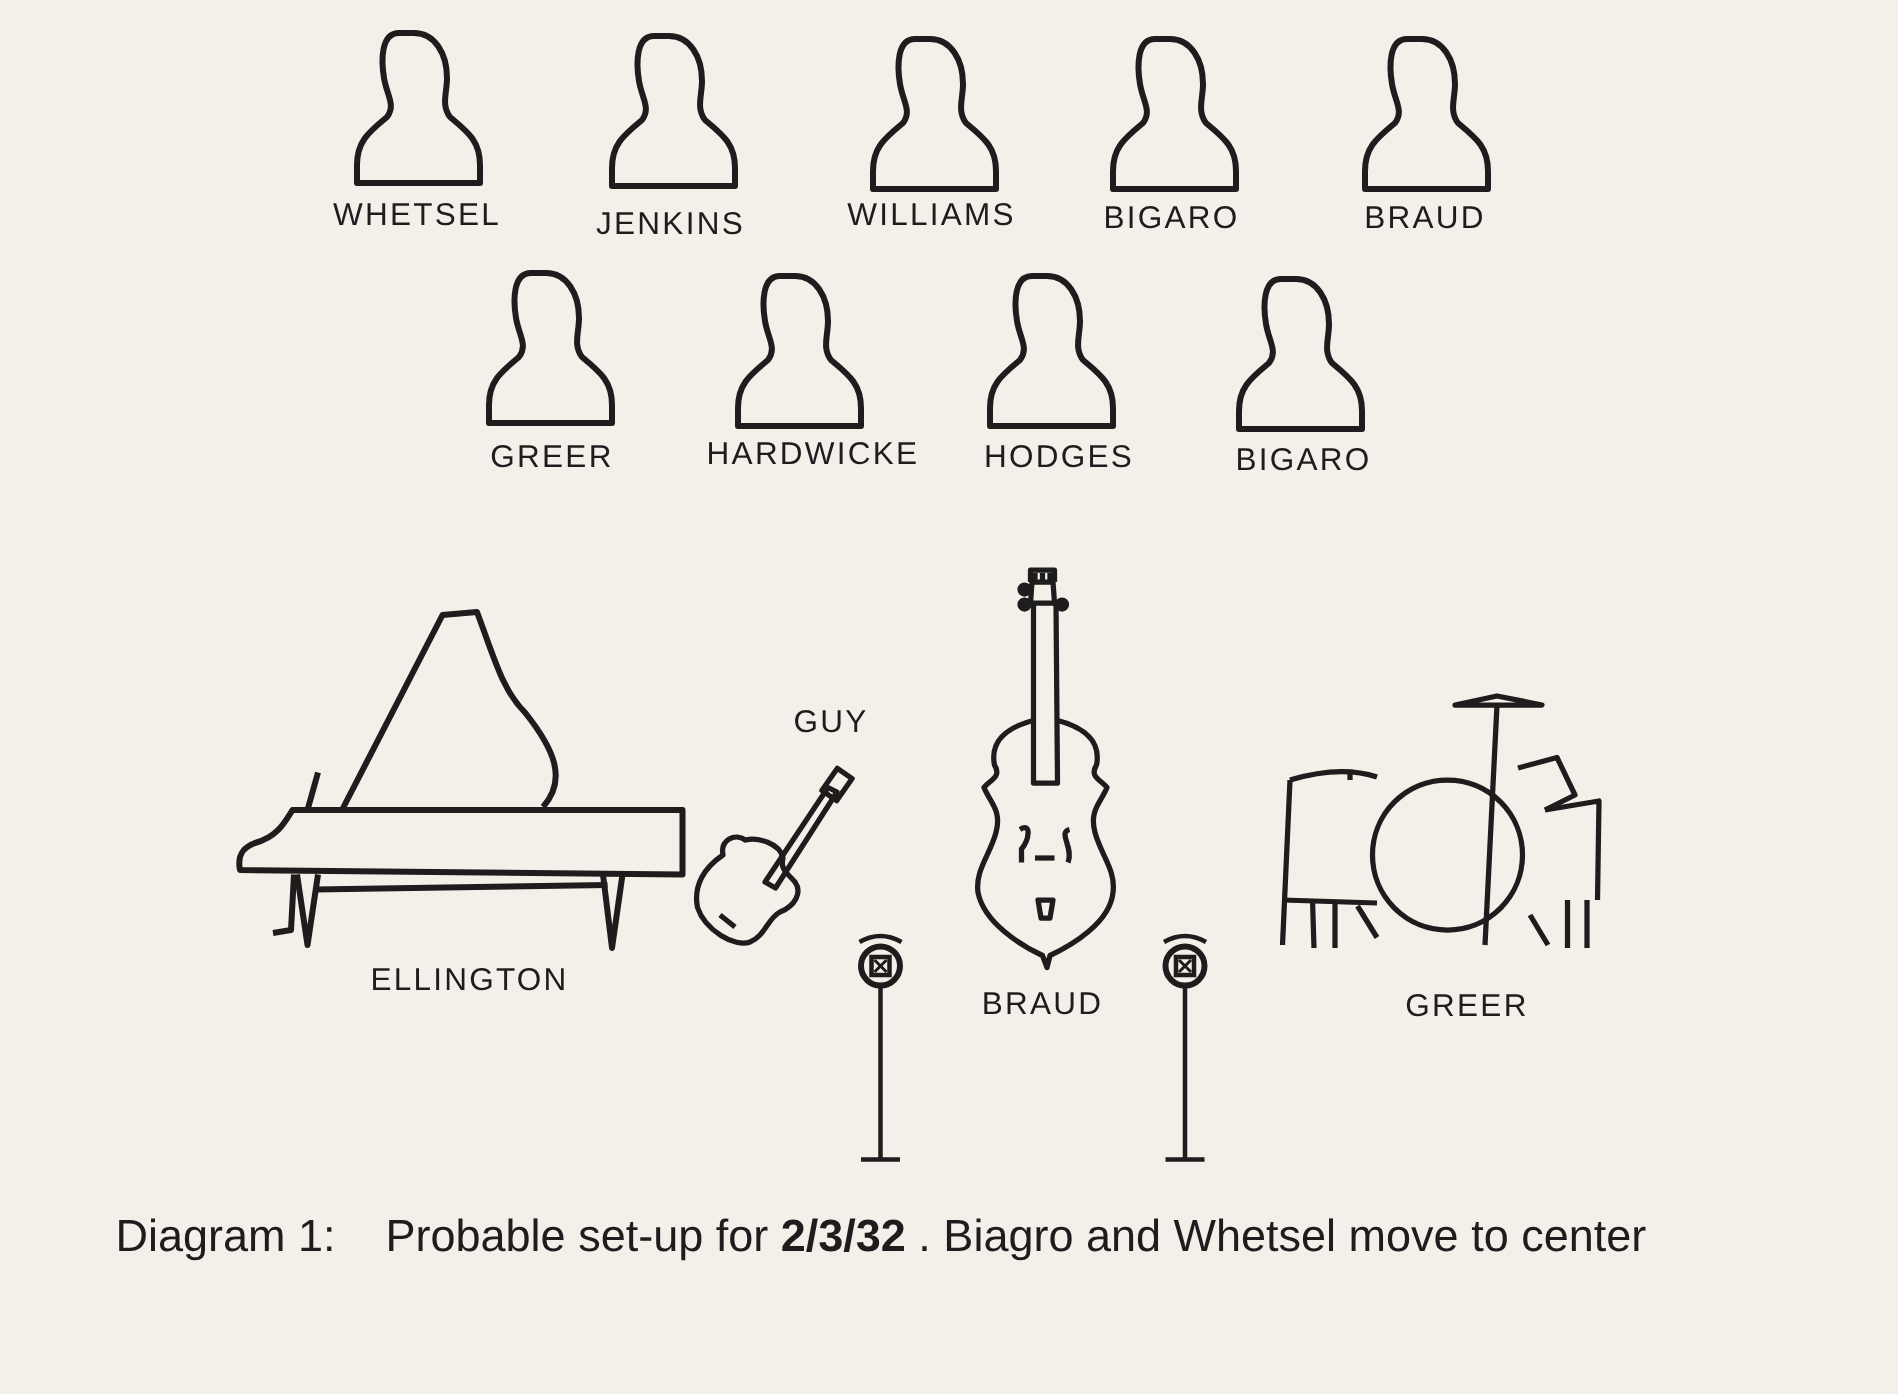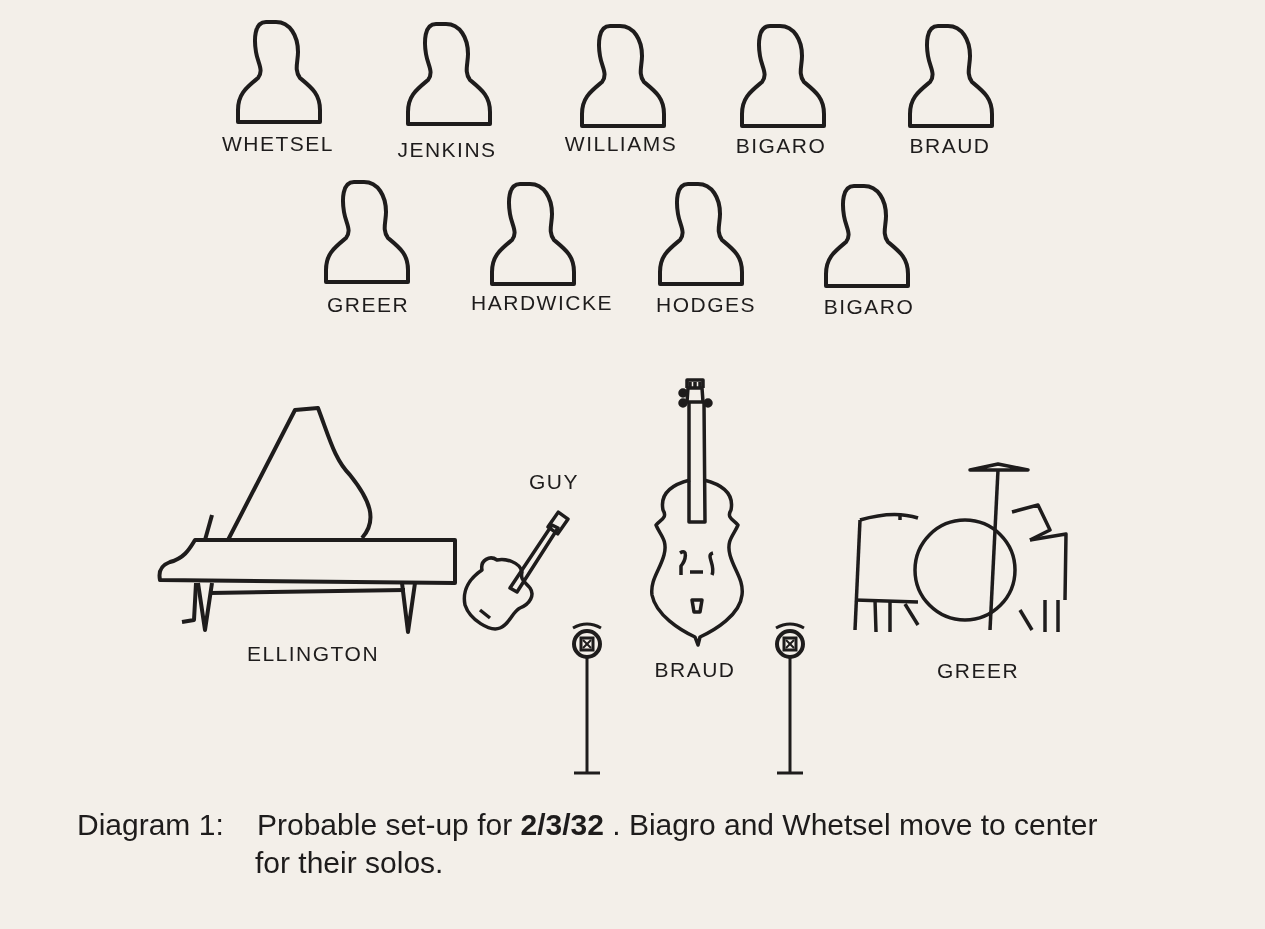--- a/index.html
+++ b/index.html
@@ -126,14 +126,13 @@
 <div class="label" style="left:706px;top:293px">HODGES</div>
 <div class="label" style="left:869px;top:295px">BIGARO</div>
 
 <div class="label" style="left:313px;top:642px">ELLINGTON</div>
 <div class="label" style="left:554px;top:470px">GUY</div>
 <div class="label" style="left:695px;top:658px">BRAUD</div>
 <div class="label" style="left:978px;top:659px">GREER</div>
 
 <div class="caption">
   <span class="num">Diagram 1:</span><span>Probable set-up for </span><b>2/3/32</b><span> .  Biagro and Whetsel move to center</span>
-  <span class="cont">for their solos.</span>
 </div>
 
 </body></html>

